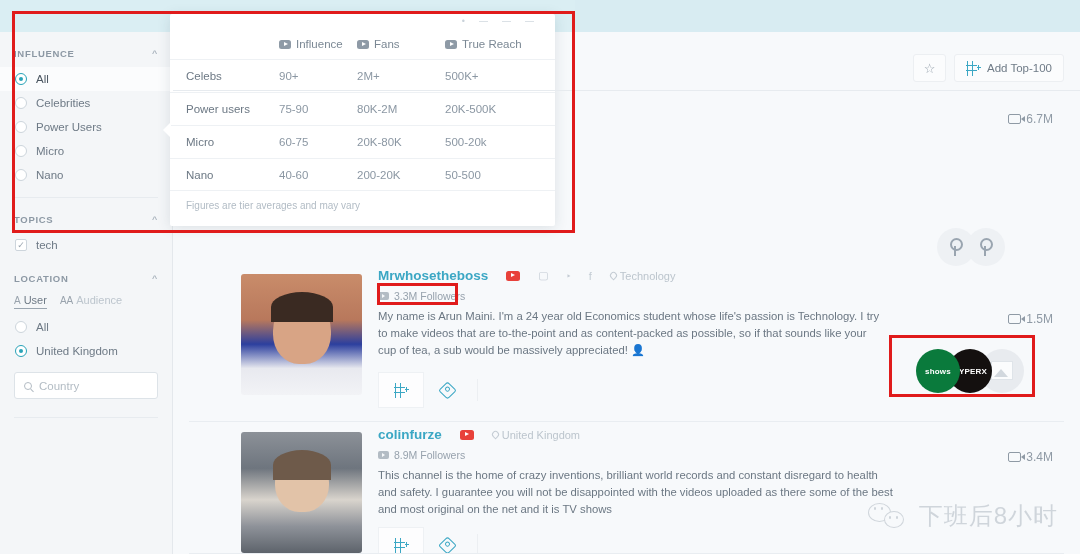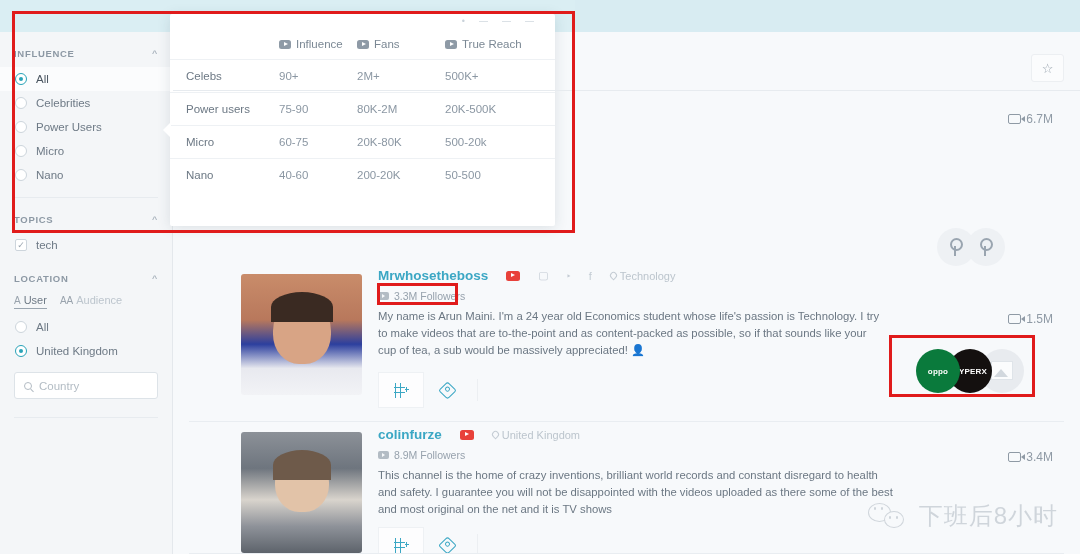--- a/index.html
+++ b/index.html
@@ -410,27 +410,39 @@
         <td>500-20k</td>
       </tr>
       <tr>
         <td class="rowlbl">Nano</td>
         <td>40-60</td>
         <td>200-20K</td>
         <td>50-500</td>
       </tr>
     </tbody>
       </table>
+    <div class="pop-foot">Figures are tier averages and may vary</div>
   </div>
 
   <div class="main">
 
     <div class="toolbar">
       <div class="tbtn sq">
         <span class="star">☆</span>
+      </div>
+      <div class="tbtn">
+        <span class="ico-sliders">
+          <i style="left:1px;top:0;width:1.5px;height:15px"></i>
+          <i style="left:6px;top:0;width:1.5px;height:15px"></i>
+          <i style="left:0;top:4px;width:11px;height:1.5px"></i>
+          <i style="left:0;top:9px;width:11px;height:1.5px"></i>
+          <i style="left:11px;top:6px;width:4px;height:1.5px"></i>
+          <i style="left:12px;top:4px;width:1.5px;height:5px"></i>
+        </span>
+        <span>Add Top-100</span>
       </div>
     </div>
     <div class="tb-rule"></div>
 
     <div class="vid-stat" style="top:80px">
       <span class="vid-ico"></span>
       <span>6.7M</span>
     </div>
 
     <div class="keyrow" style="right:75px; top:196px">
@@ -530,21 +542,21 @@
       <div class="vid-stat" style="top:28px">
         <span class="vid-ico"></span>
         <span>3.4M</span>
       </div>
 
       <div class="card-rule"></div>
     </div>
 
     <div class="brandrow" style="right:56px; top:317px">
       <span class="bcircle b-oppo">
-        <span class="blabel">oppo</span>
+        <span class="blabel">shows</span>
       </span>
       <span class="bcircle b-hyperx">
         <span class="blabel">HYPERX</span>
       </span>
       <span class="bcircle b-img">
         <span class="imgph"></span>
       </span>
     </div>
 
   </div>

